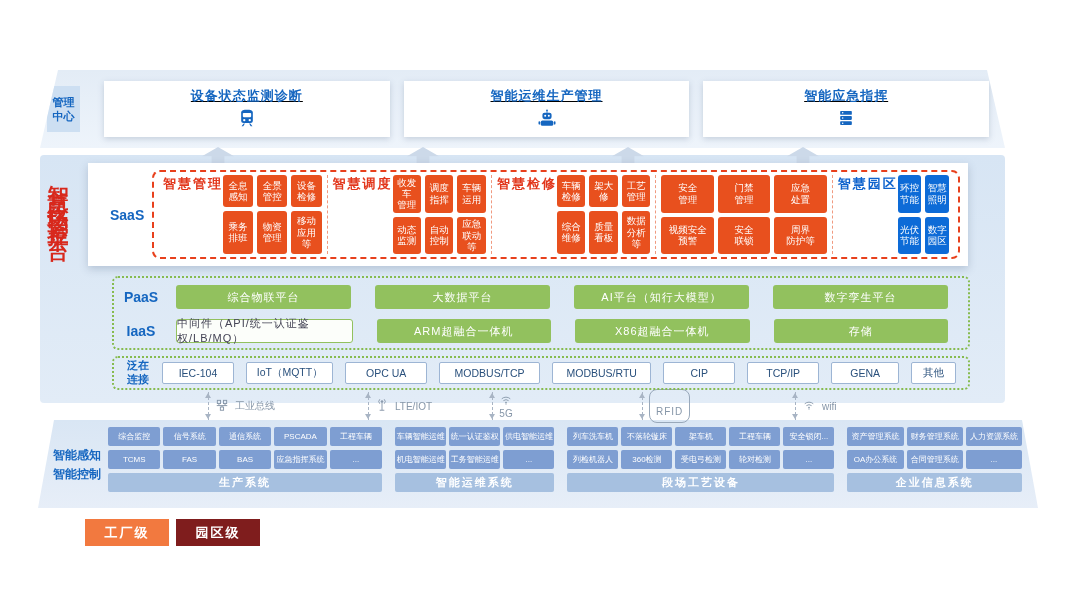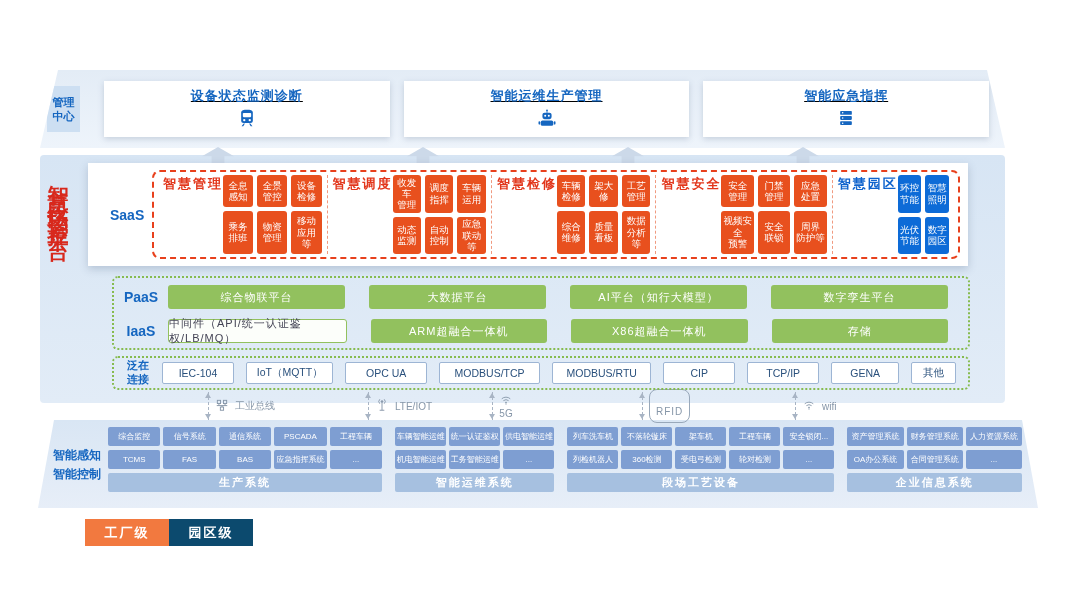--- a/index.html
+++ b/index.html
@@ -48,21 +48,21 @@
   .sbox { background:#e8501e; color:#fff; border-radius:3px; font-size:9.5px;
     display:flex; align-items:center; justify-content:center; text-align:center;
     white-space:pre-line; line-height:1.2; padding:1px; }
   .sbox.blue { background:#0d6bd7; }
 
   
   .mid-box { position:absolute; left:112px; top:276px; width:858px; height:74px;
     border:2px dotted #86bb4f; border-radius:6px; z-index:4; }
   .mid-row { position:absolute; left:0; right:0; height:26px; display:flex; align-items:center; }
   .mid-row .row-label { width:54px; text-align:center; }
-  .mid-items { flex:1; display:flex; gap:24px; padding-right:20px; }
+  .mid-items { flex:1; display:flex; gap:24px; padding-right:20px;margin-left:8px; }
   .gbox { flex:1; height:24px; background:#92c15e; color:#fff; font-size:11px; letter-spacing:1px;
     display:flex; align-items:center; justify-content:center; border-radius:3px; }
   .gbox.outline { background:#fcfefa; border:1px solid #92c15e; color:#445; }
 
   
   .connect-box { position:absolute; left:112px; top:356px; width:858px; height:34px;
     border:2px dotted #86bb4f; border-radius:6px; display:flex; align-items:center; z-index:4;justify-content:flex-end; }
   .connect-label { width:48px; text-align:center; color:#1566c0; font-weight:bold;
     font-size:11px; white-space:pre-line; line-height:1.25; }
   .connect-items { flex:1; display:flex; gap:12px; padding-right:12px; align-items:center; }
@@ -95,21 +95,21 @@
   .bbox { flex:1; background:#7e9ed2; color:#fff; font-size:8px; border-radius:2px;
     display:flex; align-items:center; justify-content:center; white-space:nowrap; overflow:hidden; }
   .bbar { height:19px; background:#a6c0e0; color:#fff; font-size:11px; font-weight:bold;
     border-radius:2px; display:flex; align-items:center; justify-content:center; letter-spacing:2px; }
 
   
   .legend-item { position:absolute; top:519px; height:27px; width:84px; color:#fff;
     font-weight:bold; font-size:13px; letter-spacing:2px;
     display:flex; align-items:center; justify-content:center; }
   .legend-factory { left:85px; background:#f2793f; }
-  .legend-park { left:169px; background:#0c4a6e; }
+  .legend-park { left:176px; background:#7f1d1d; }
 </style>
 </head>
 <body>
 
 <div class="canvas">
 
   <div class="platform-bg"></div>
 
   <div class="mgmt-panel">
     <div class="mgmt-label">管理
@@ -216,21 +216,20 @@
           <div class="sbox">综合
 维修</div>
           <div class="sbox">质量
 看板</div>
           <div class="sbox">数据
 分析等</div>
         </div>
       </div>
 
       <div class="saas-group" style="flex-grow:196">
-        <div class="saas-group-title">智慧安全</div>
         <div class="saas-grid">
           <div class="sbox">安全
 管理</div>
           <div class="sbox">门禁
 管理</div>
           <div class="sbox">应急
 处置</div>
           <div class="sbox">视频安全
 预警</div>
           <div class="sbox">安全

